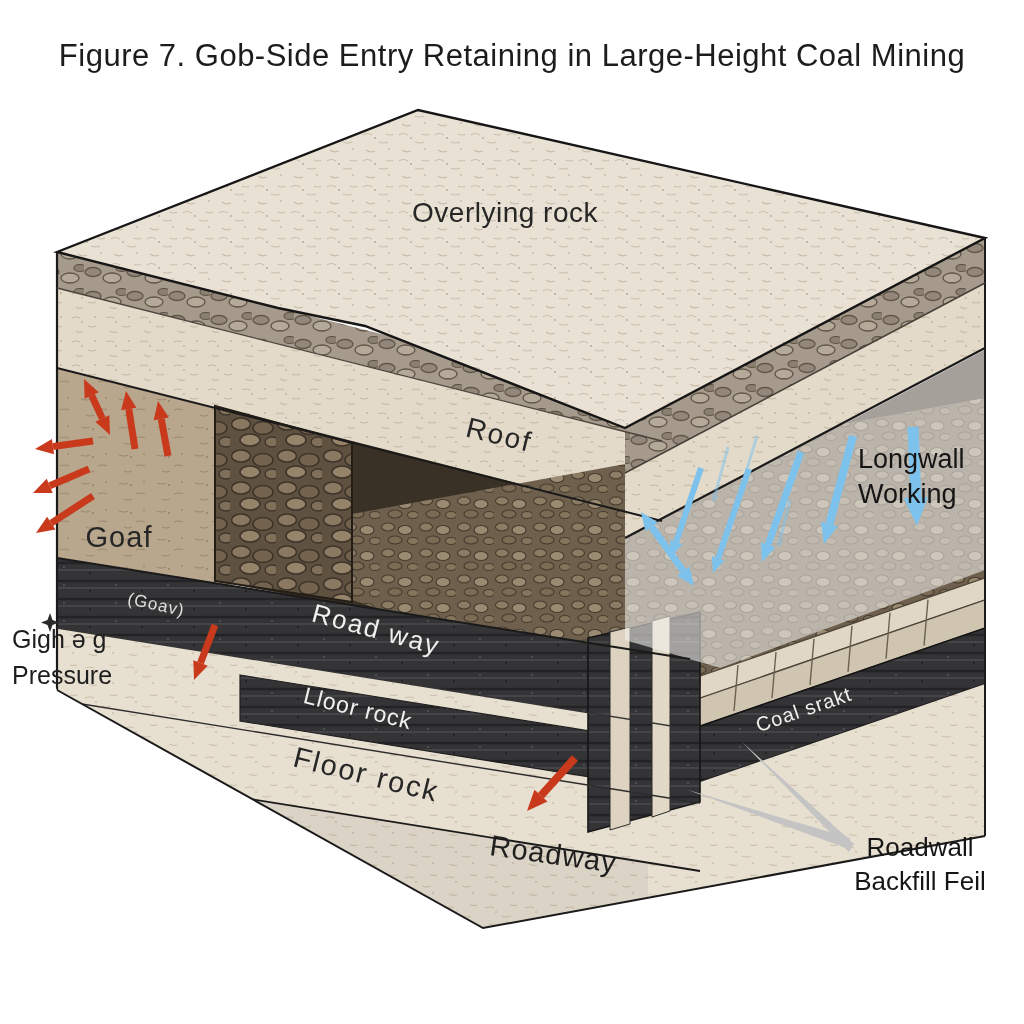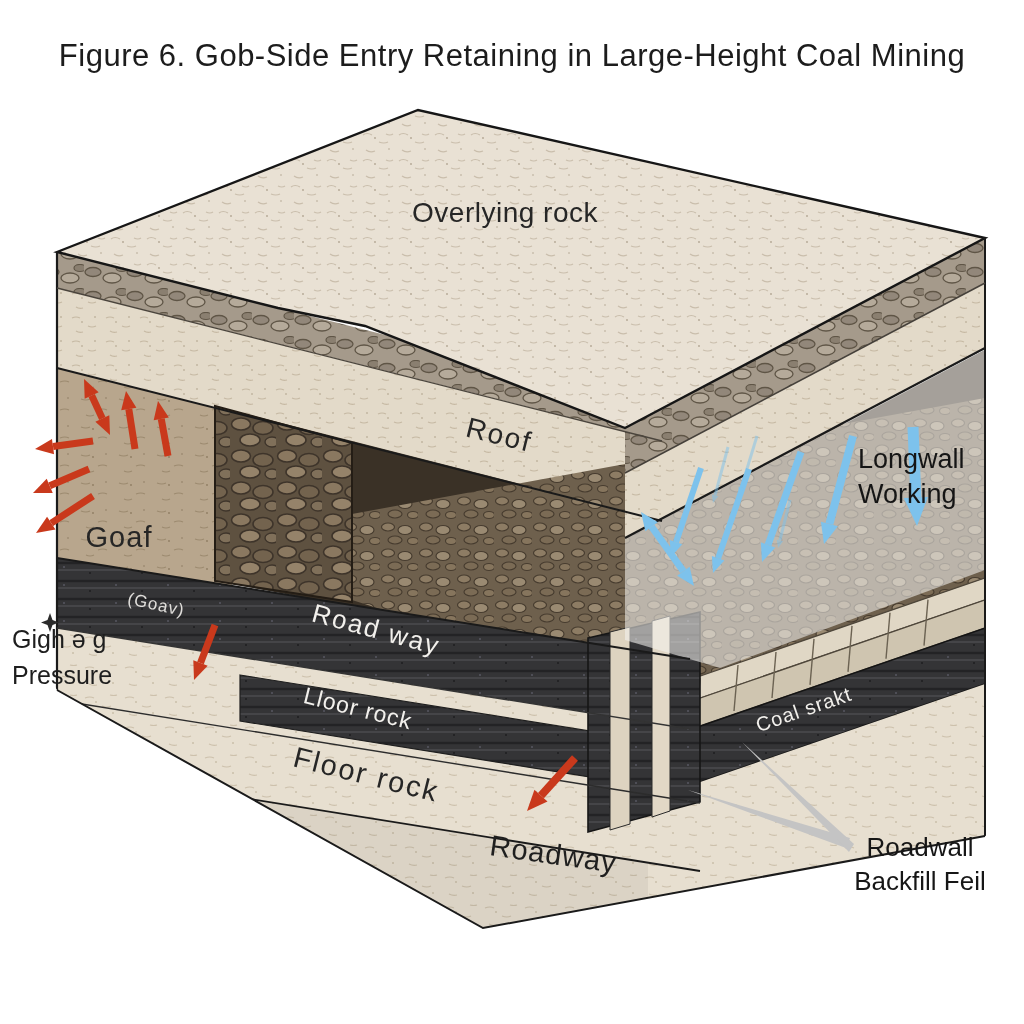--- a/index.html
+++ b/index.html
@@ -9,21 +9,21 @@
          font-size:31px;font-weight:500;color:#1c1c1c;letter-spacing:0.5px;}
   svg text{font-family:"Liberation Sans", sans-serif;}
   .txt-dark{fill:#262626;}
   .txt-light{fill:#f2f0ec;}
   .edge{fill:none;stroke:#1a1a1a;}
 </style>
 </head>
 <body>
 
 <div class="stage">
-  <div class="title">Figure 6. Gob-Side Entry Retaining in Large-Height Coal Mining</div>
+  <div class="title">Figure 7. Gob-Side Entry Retaining in Large-Height Coal Mining</div>
 
   <svg id="diagram" width="1024" height="1024" viewBox="0 0 1024 1024">
     <defs>
       <pattern id="pTop" width="36" height="26" patternUnits="userSpaceOnUse">
         <rect width="36" height="26" fill="#e9e1d4"></rect>
         <path d="M3 5 q4 -3 9 0 M19 12 q5 2 9 0 M6 20 q4 3 9 1 M26 4 q4 2 7 0" stroke="#cabeac" stroke-width="1.2" fill="none"></path>
         <circle cx="15" cy="8" r="0.9" fill="#b2a693"></circle>
           <circle cx="29" cy="19" r="0.8" fill="#b2a693"></circle>
       </pattern>
       <pattern id="pBeige" width="34" height="24" patternUnits="userSpaceOnUse">

